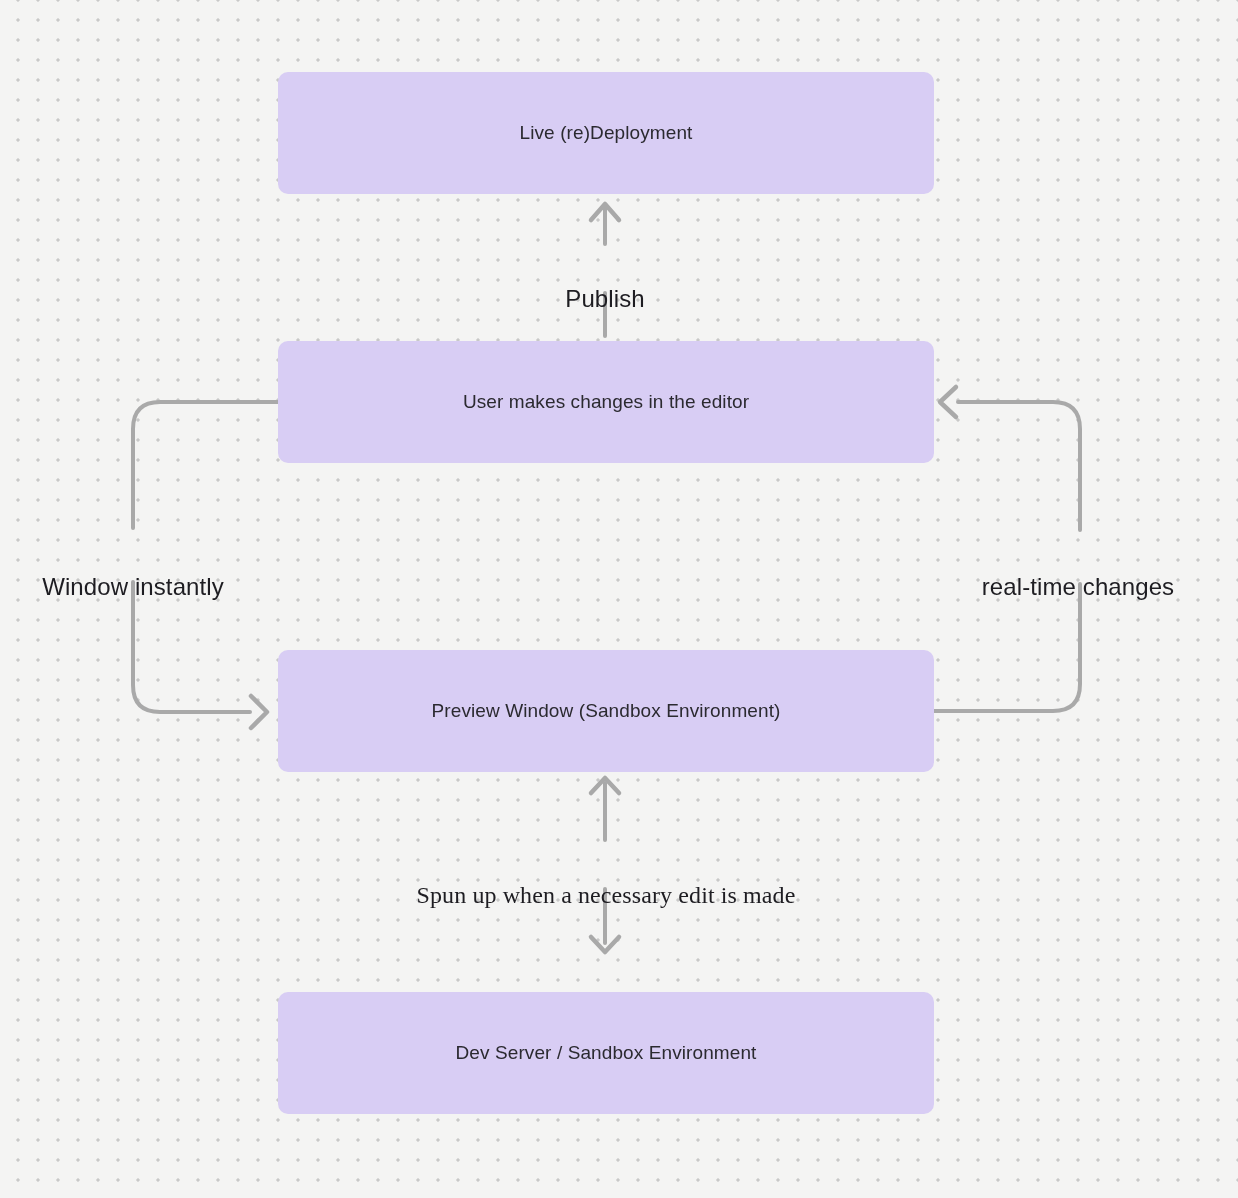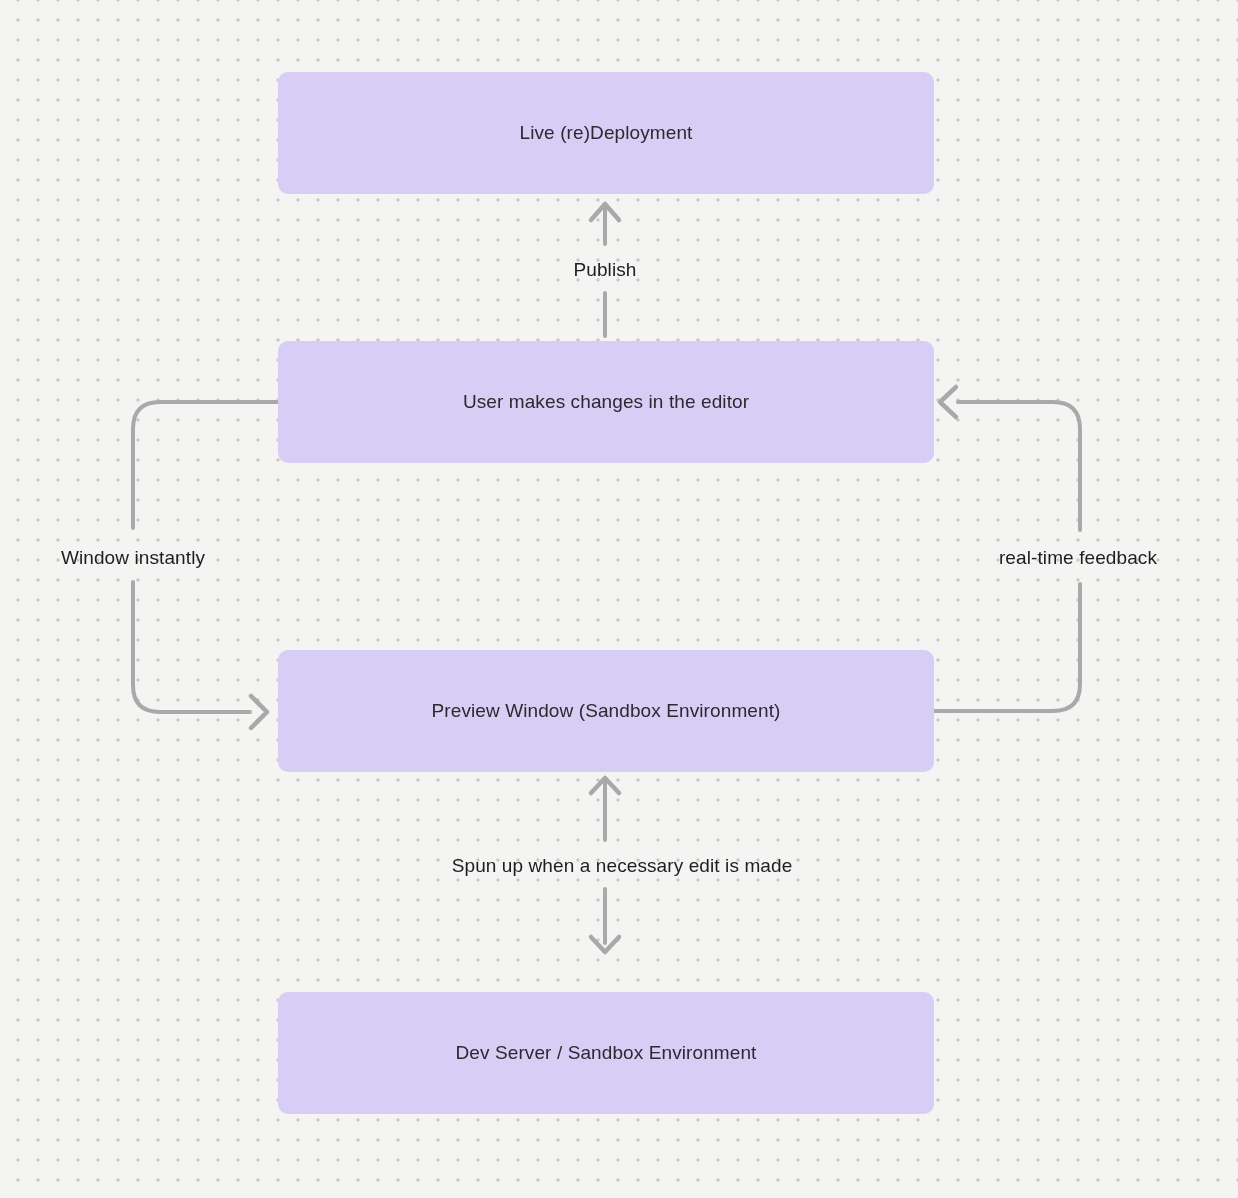--- a/index.html
+++ b/index.html
@@ -44,29 +44,30 @@
     text-align: center;
     letter-spacing: 0.1px;
   }
   .node-1 { top: 72px; }
   .node-2 { top: 341px; }
   .node-3 { top: 650px; text-align: right; }
   .node-4 { top: 992px; text-align: center; }
   .edge-label {
     position: absolute;
     transform: translate(-50%, -50%);
-    font-size: 19px;
+    font-size: 24px;
     color: #1e1d22;
     white-space: nowrap;
     letter-spacing: 0.1px;
+    margin-top: 29px;
   }
   .lbl-publish  { left: 605px;  top: 270px; }
   .lbl-updates  { left: 133px;  top: 558px; }
   .lbl-feedback { left: 1078px; top: 558px; }
-  .lbl-spun     { left: 622px;  top: 866px; }
+  .lbl-spun     { left: 606px;  top: 866px; font-family: Liberation Serif, serif; }
   .arrow-line {
     stroke: #a9a9a9;
     stroke-width: 4;
     fill: none;
     stroke-linecap: round;
     stroke-linejoin: round;
   }
   .arrow-head {
     stroke: #a9a9a9;
     stroke-width: 4.5;
@@ -113,17 +114,17 @@
   <div class="node node-2">User makes changes in the editor</div>
 
   <div class="node node-3">Preview Window (Sandbox Environment)</div>
 
   <div class="node node-4">Dev Server / Sandbox Environment</div>
 
   <div class="edge-label lbl-publish">Publish</div>
 
   <div class="edge-label lbl-updates">Window instantly</div>
 
-  <div class="edge-label lbl-feedback">real-time feedback</div>
+  <div class="edge-label lbl-feedback">real-time changes</div>
 
   <div class="edge-label lbl-spun">Spun up when a necessary edit is made</div>
 
 </div>
 
 </body></html>

